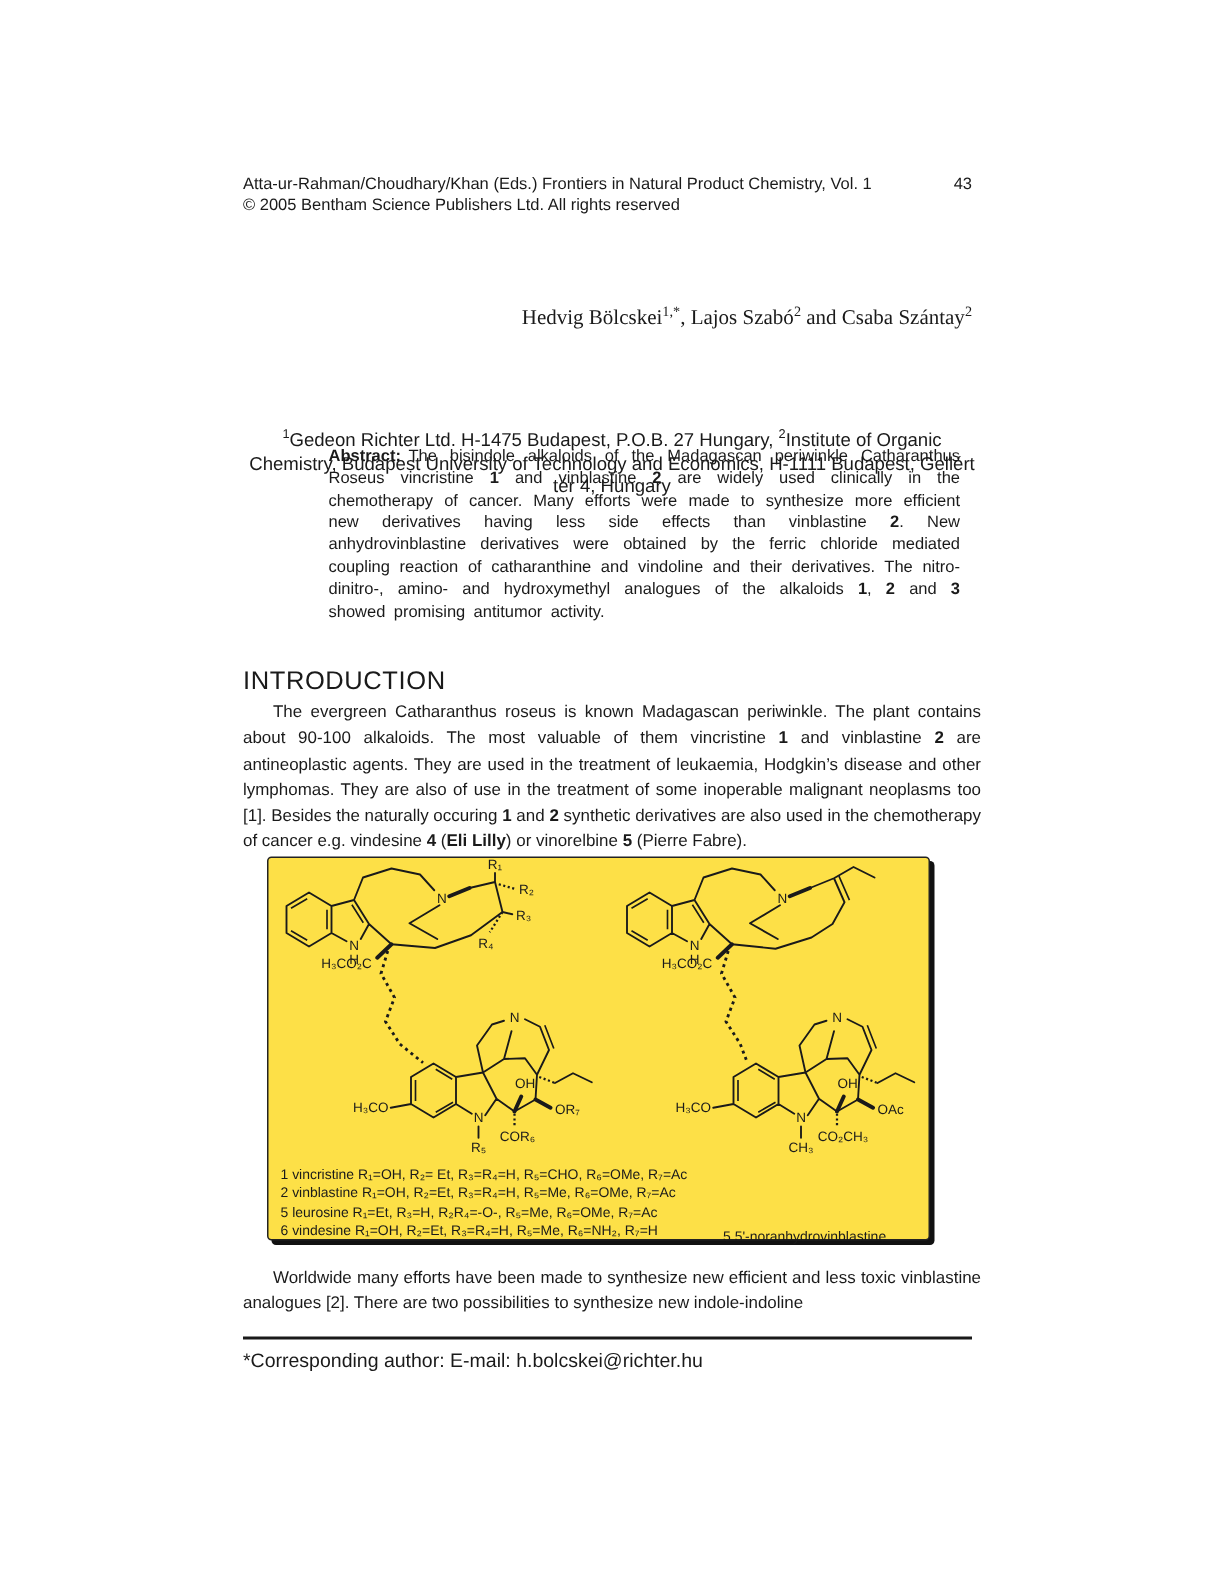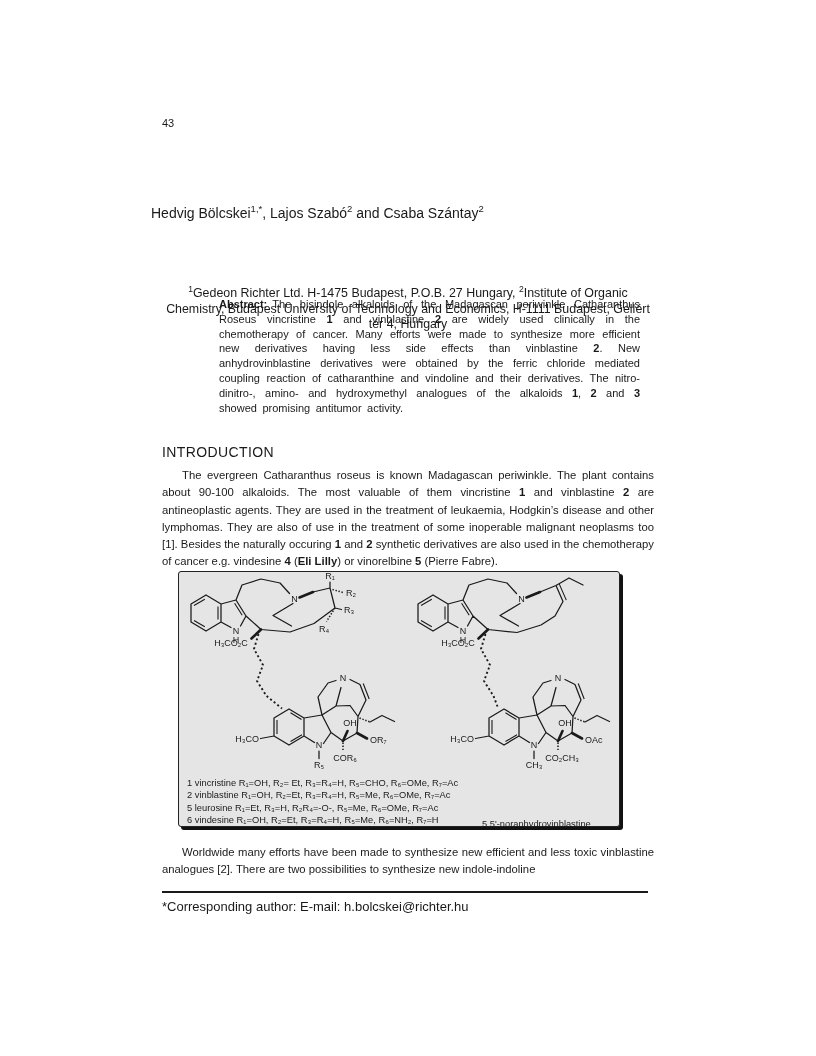--- a/index.html
+++ b/index.html
@@ -6,57 +6,59 @@
   html,body { background:#ffffff; }
   .page {
     position:relative; width:816px; height:1056px; background:#fff;
     font-family:"Liberation Sans", sans-serif; color:#1a1a1a; overflow:hidden;
   }
   .running-header { position:absolute; left:162px; top:116px; width:486px;
     font-size:11px; line-height:14px; }
   .hdr-row { display:flex; justify-content:space-between; }
   .title { position:absolute; left:162px; top:158px; width:486px;
     text-align:center; font-size:18.5px; font-weight:400; letter-spacing:0.2px; }
-  .authors { position:absolute; left:151px; top:203px; width:486px;
-    text-align:left; font-size:14px; }
+  .authors { position:absolute; left:162px; top:203px; width:486px;
+    text-align:right; font-size:14px;font-family:Liberation Serif, serif; }
   .authors sup { font-size:9.5px; }
   .affiliation { position:absolute; left:158px; top:242px; width:500px;
     text-align:center; font-size:12.4px; line-height:15.5px;margin-top:40px; }
   .affiliation sup { font-size:8.5px; }
   .abstract { position:absolute; left:219px; top:297px; width:421px;
     font-size:11px; line-height:14.8px; text-align:justify; word-spacing:2.5px; }
   .abs-label { font-weight:700; margin-right:5px; }
   .section-heading { position:absolute; left:162px; top:444px;
-    font-size:14px; font-weight:400; letter-spacing:0.4px; }
+    font-size:17px; font-weight:400; letter-spacing:0.4px; }
   .body-par { font-size:11.3px; line-height:17.3px; text-align:justify;
     text-indent:20px; }
   .intro { position:absolute; left:162px; top:467px; width:492px; }
   .para2 { position:absolute; left:162px; top:844px; width:492px; }
   .bb { font-weight:700; }
   figure.scheme { position:absolute; left:178px; top:571px; width:442px; height:256px;
-    border:1.5px solid #222; border-radius:3px; background:#e5e5e5;
+    border:1.5px solid #222; border-radius:3px; background:#fde047;
     box-shadow:3px 3px 0 #111; }
   .scheme svg { position:absolute; left:0; top:0; }
   .legend { position:absolute; left:8px; top:205px; font-size:9.3px; line-height:12.3px;
     white-space:nowrap; }
   .legend-right { position:absolute; left:303px; top:207px; font-size:9.3px;margin-top:40px; }
   .footnote-rule { position:absolute; left:162px; top:891px; width:486px; height:2px;
     background:#1a1a1a; }
   .footnote { position:absolute; left:162px; top:899px; font-size:13px; }
   svg text { font-family:"Liberation Sans", sans-serif; font-size:9px; fill:#1a1a1a; }
 </style>
 </head>
 <body>
 
 <div class="page">
 
   <header class="running-header">
     <div class="hdr-row">
+      <span>Atta-ur-Rahman/Choudhary/Khan (Eds.) Frontiers in Natural Product Chemistry, Vol. 1</span>
       <span>43</span>
     </div>
+    <div>© 2005 Bentham Science Publishers Ltd. All rights reserved</div>
   </header>
 
 
   <div class="authors"><span><span>Hedvig Bölcskei</span><sup>1,*</sup></span><span><span>, Lajos Szabó</span><sup>2</sup></span><span><span> and Csaba Szántay</span><sup>2</sup></span>
   </div>
 
   <div class="affiliation"><sup>1</sup><span>Gedeon Richter Ltd. H-1475 Budapest, P.O.B. 27 Hungary, </span><sup>2</sup><span>Institute of Organic Chemistry, Budapest University of Technology and Economics, H-1111 Budapest, Gellért tér 4, Hungary</span>
   </div>
 
   <p class="abstract"><b class="abs-label">Abstract:</b><span><span>The bisindole alkaloids of the Madagascan periwinkle Catharanthus Roseus vincristine </span><span class="bb">1</span><span> and vinblastine </span><span class="bb">2</span><span> are widely used clinically in the chemotherapy of cancer. Many efforts were made to synthesize more efficient new derivatives having less side effects than vinblastine </span><span class="bb">2</span><span>. New anhydrovinblastine derivatives were obtained by the ferric chloride mediated coupling reaction of catharanthine and vindoline and their derivatives. The nitro- dinitro-, amino- and hydroxymethyl analogues of the alkaloids </span><span class="bb">1</span><span>, </span><span class="bb">2</span><span> and </span><span class="bb">3</span><span> showed promising antitumor activity.</span></span>

